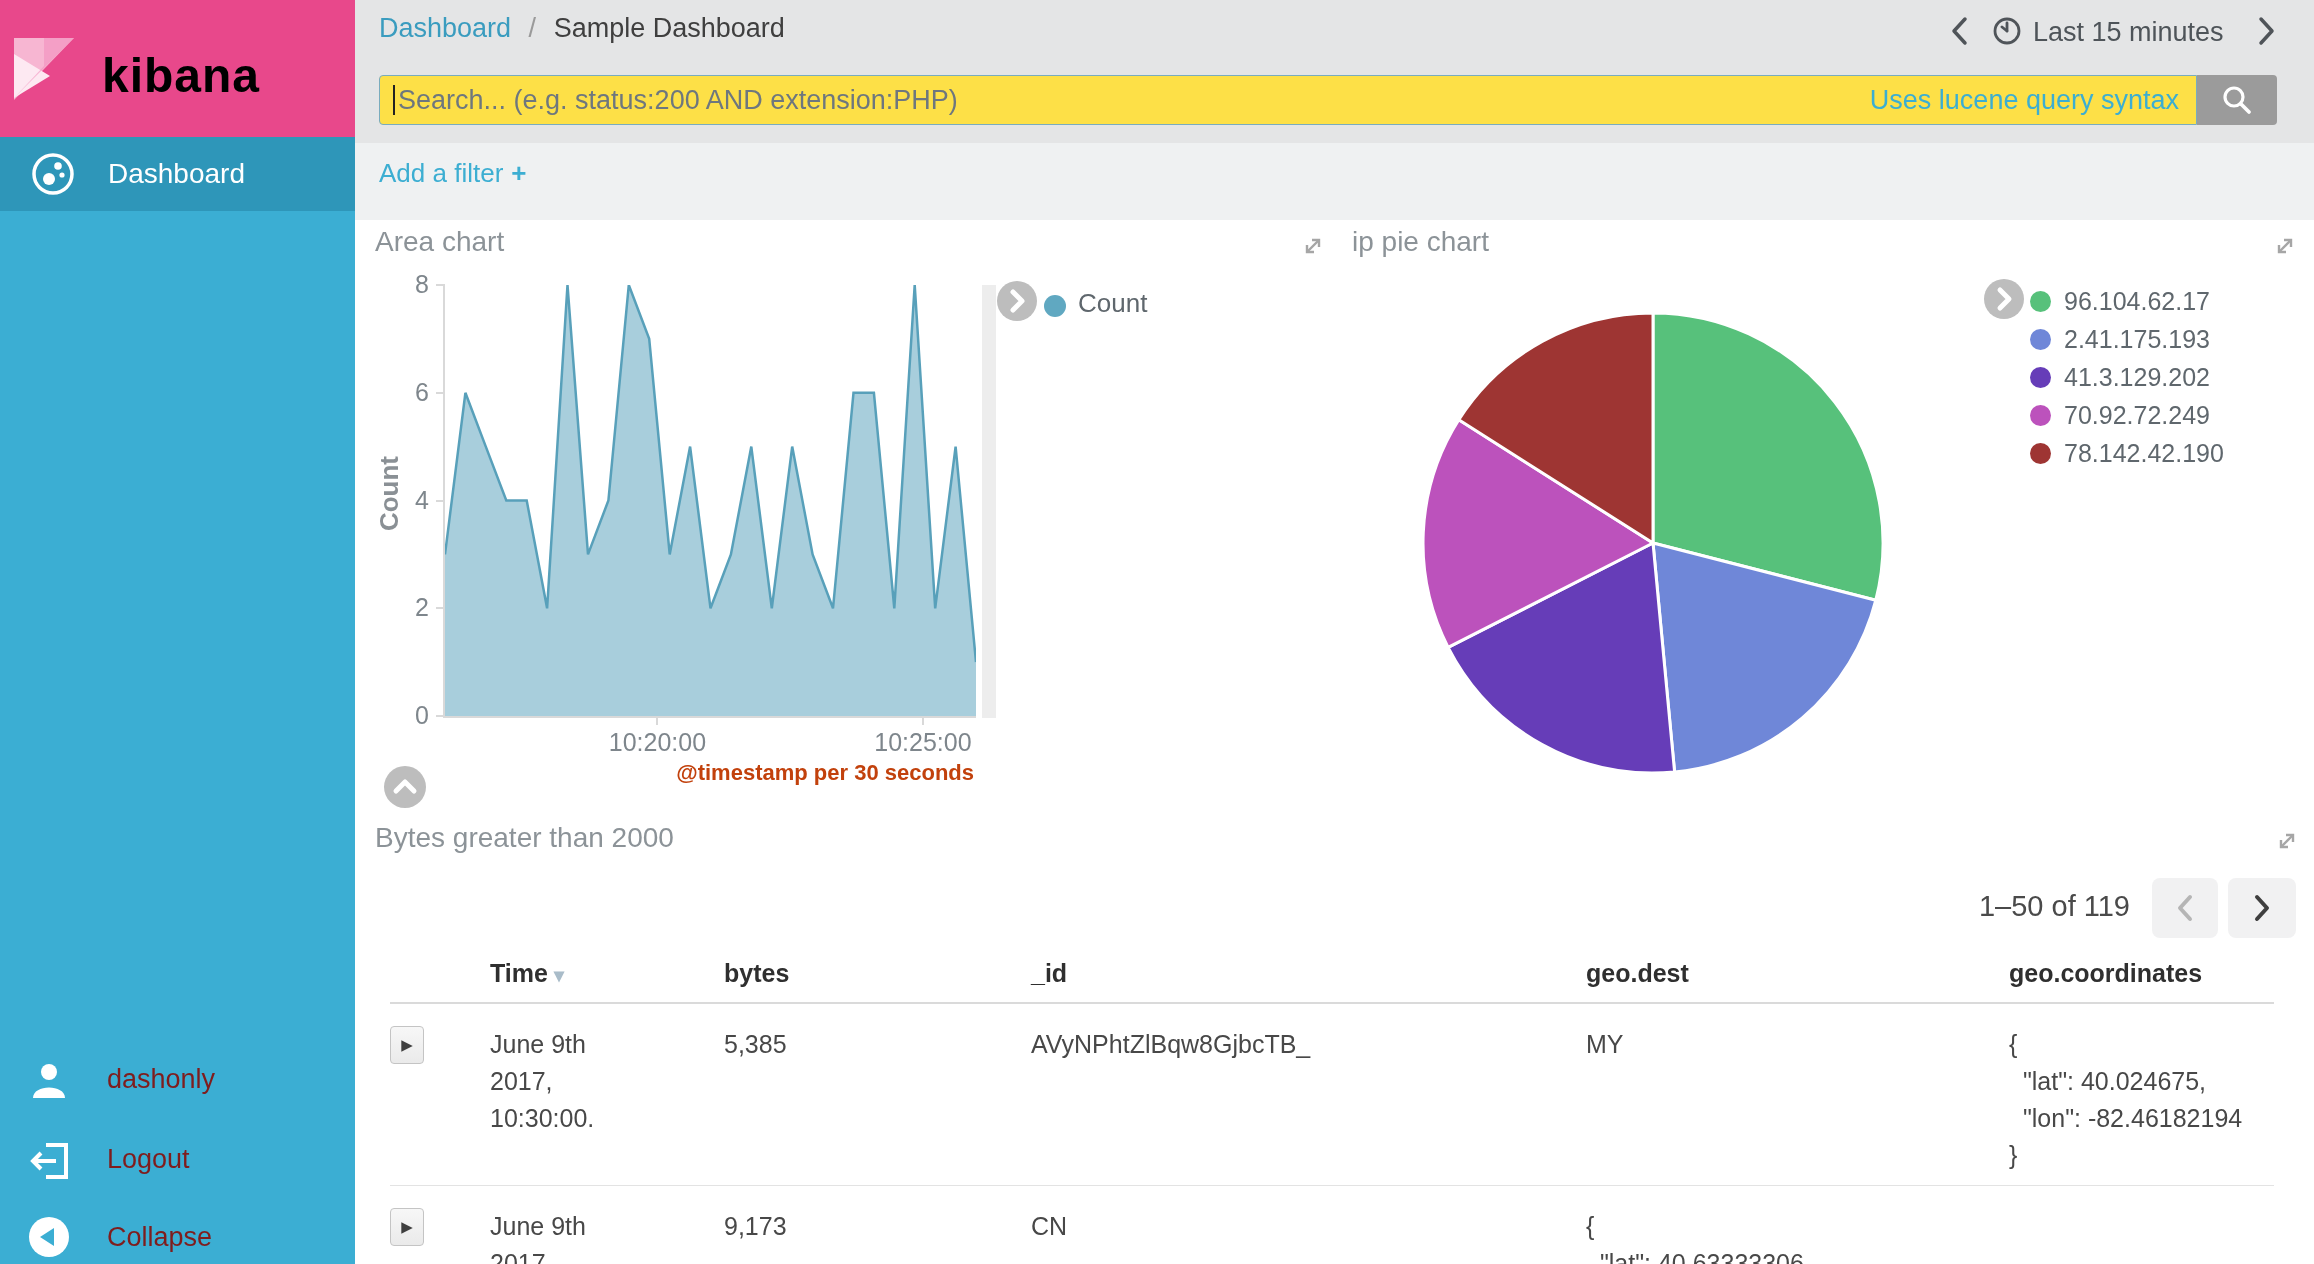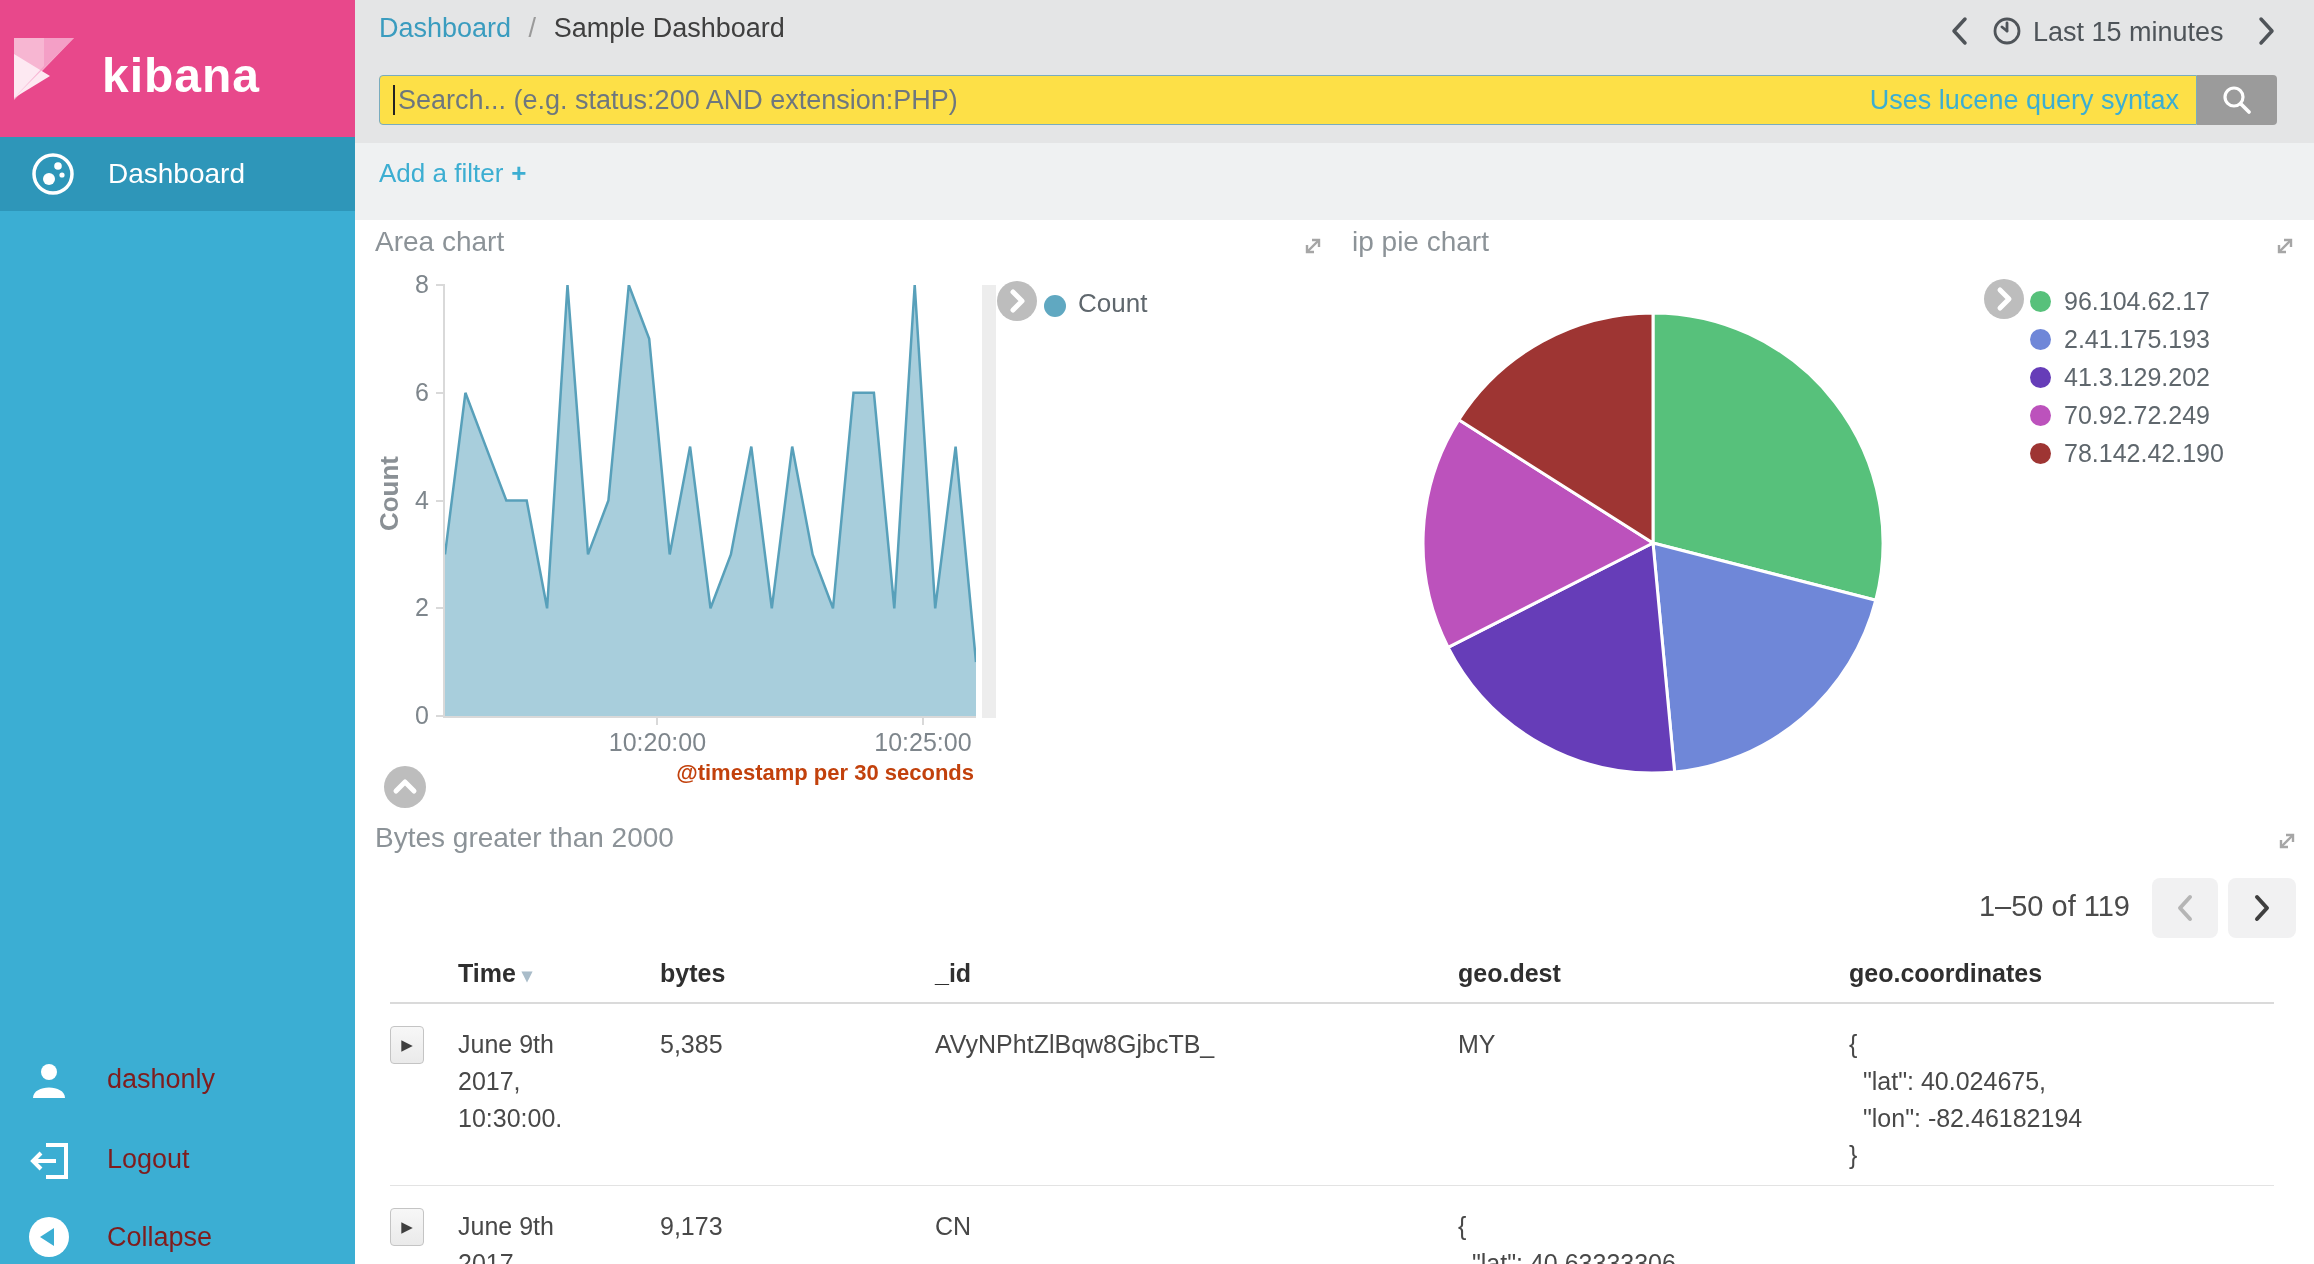--- a/index.html
+++ b/index.html
@@ -3,21 +3,21 @@
 <meta charset="utf-8">
 <style>
   html,body{margin:0;padding:0;background:#fff;}
   #app{position:relative;width:2314px;height:1264px;overflow:hidden;background:#fff;
        font-family:"Liberation Sans",sans-serif;color:#3F3F3F;}
 
   
   .sidebar{position:absolute;left:0;top:0;width:355px;height:1264px;background:#3BAED3;z-index:5;}
   .sb-head{position:absolute;left:0;top:0;width:355px;height:137px;background:#E8488B;}
   .logo-mark{position:absolute;left:14px;top:38px;width:60px;height:62px;}
-  .logo-word{position:absolute;left:102px;top:48px;font-size:48px;font-weight:600;color:#ffffff;letter-spacing:1px;}
+  .logo-word{position:absolute;left:102px;top:48px;font-size:48px;font-weight:600;color:#000000;letter-spacing:1px;}
   .nav-item{position:absolute;left:0;top:137px;width:355px;height:74px;background:#2E96B9;cursor:pointer;}
   .nav-item .nv-ico{position:absolute;left:30px;top:14px;}
   .nav-item .nv-label{position:absolute;left:108px;top:0;line-height:74px;font-size:28px;color:#FFFFFF;}
   .sb-item{position:absolute;left:0;width:355px;height:58px;cursor:pointer;}
   .sb-item .sb-ico{position:absolute;left:28px;top:6px;}
   .sb-item .sb-label{position:absolute;left:107px;top:12px;font-size:27px;color:#7f1d1d;}
 
   
   .topbar{position:absolute;left:355px;top:0;width:1959px;height:143px;background:#E4E5E6;}
   .breadcrumb{position:absolute;left:24px;top:13px;font-size:27px;}
@@ -65,21 +65,21 @@
   .pie-wrap{position:absolute;left:1420px;top:310px;width:466px;height:466px;}
   .pie-legend{position:absolute;left:2030px;top:282px;list-style:none;margin:0;padding:0;}
   .pie-legend li{height:38px;display:flex;align-items:center;cursor:pointer;}
   .pl-dot{width:21px;height:21px;border-radius:50%;margin-right:13px;flex:none;}
   .pl-txt{font-size:25px;color:#5F676D;white-space:nowrap;}
 
   
   .pag-label{position:absolute;left:1840px;top:890px;width:290px;text-align:right;font-size:29px;color:#4A4A4A;}
   .pag-btn{position:absolute;top:878px;width:66px;height:60px;background:#F1F1F2;border:none;border-radius:8px;cursor:pointer;}
   .dtable{position:absolute;left:390px;top:944px;width:1884px;}
-  .thead,.trow{display:grid;grid-template-columns:68px 202px 275px 523px 391px 1fr;align-items:start;}
+  .thead,.trow{display:grid;grid-template-columns:68px 202px 275px 523px 391px 1fr;align-items:start;gap:32px;}
   .thead{height:58px;border-bottom:2px solid #DADADA;align-items:center;}
   .thc{font-size:25px;font-weight:700;color:#2F2F2F;cursor:pointer;}
   .sort-caret{color:#A9BCC9;font-size:20px;margin-left:6px;}
   .trow{min-height:182px;border-bottom:1px solid #E3E3E3;padding-top:22px;box-sizing:border-box;}
   .cell{font-size:25px;color:#484848;line-height:37px;}
   .cell.time{max-width:150px;}
   .cell.coords{white-space:pre;}
   .rowbtn{width:34px;height:38px;border:1px solid #C4C4C4;border-radius:4px;
     background:linear-gradient(#F7F7F7,#EAEAEA);font-size:15px;color:#3F3F3F;cursor:pointer;
     display:flex;align-items:center;justify-content:center;padding:0;}

